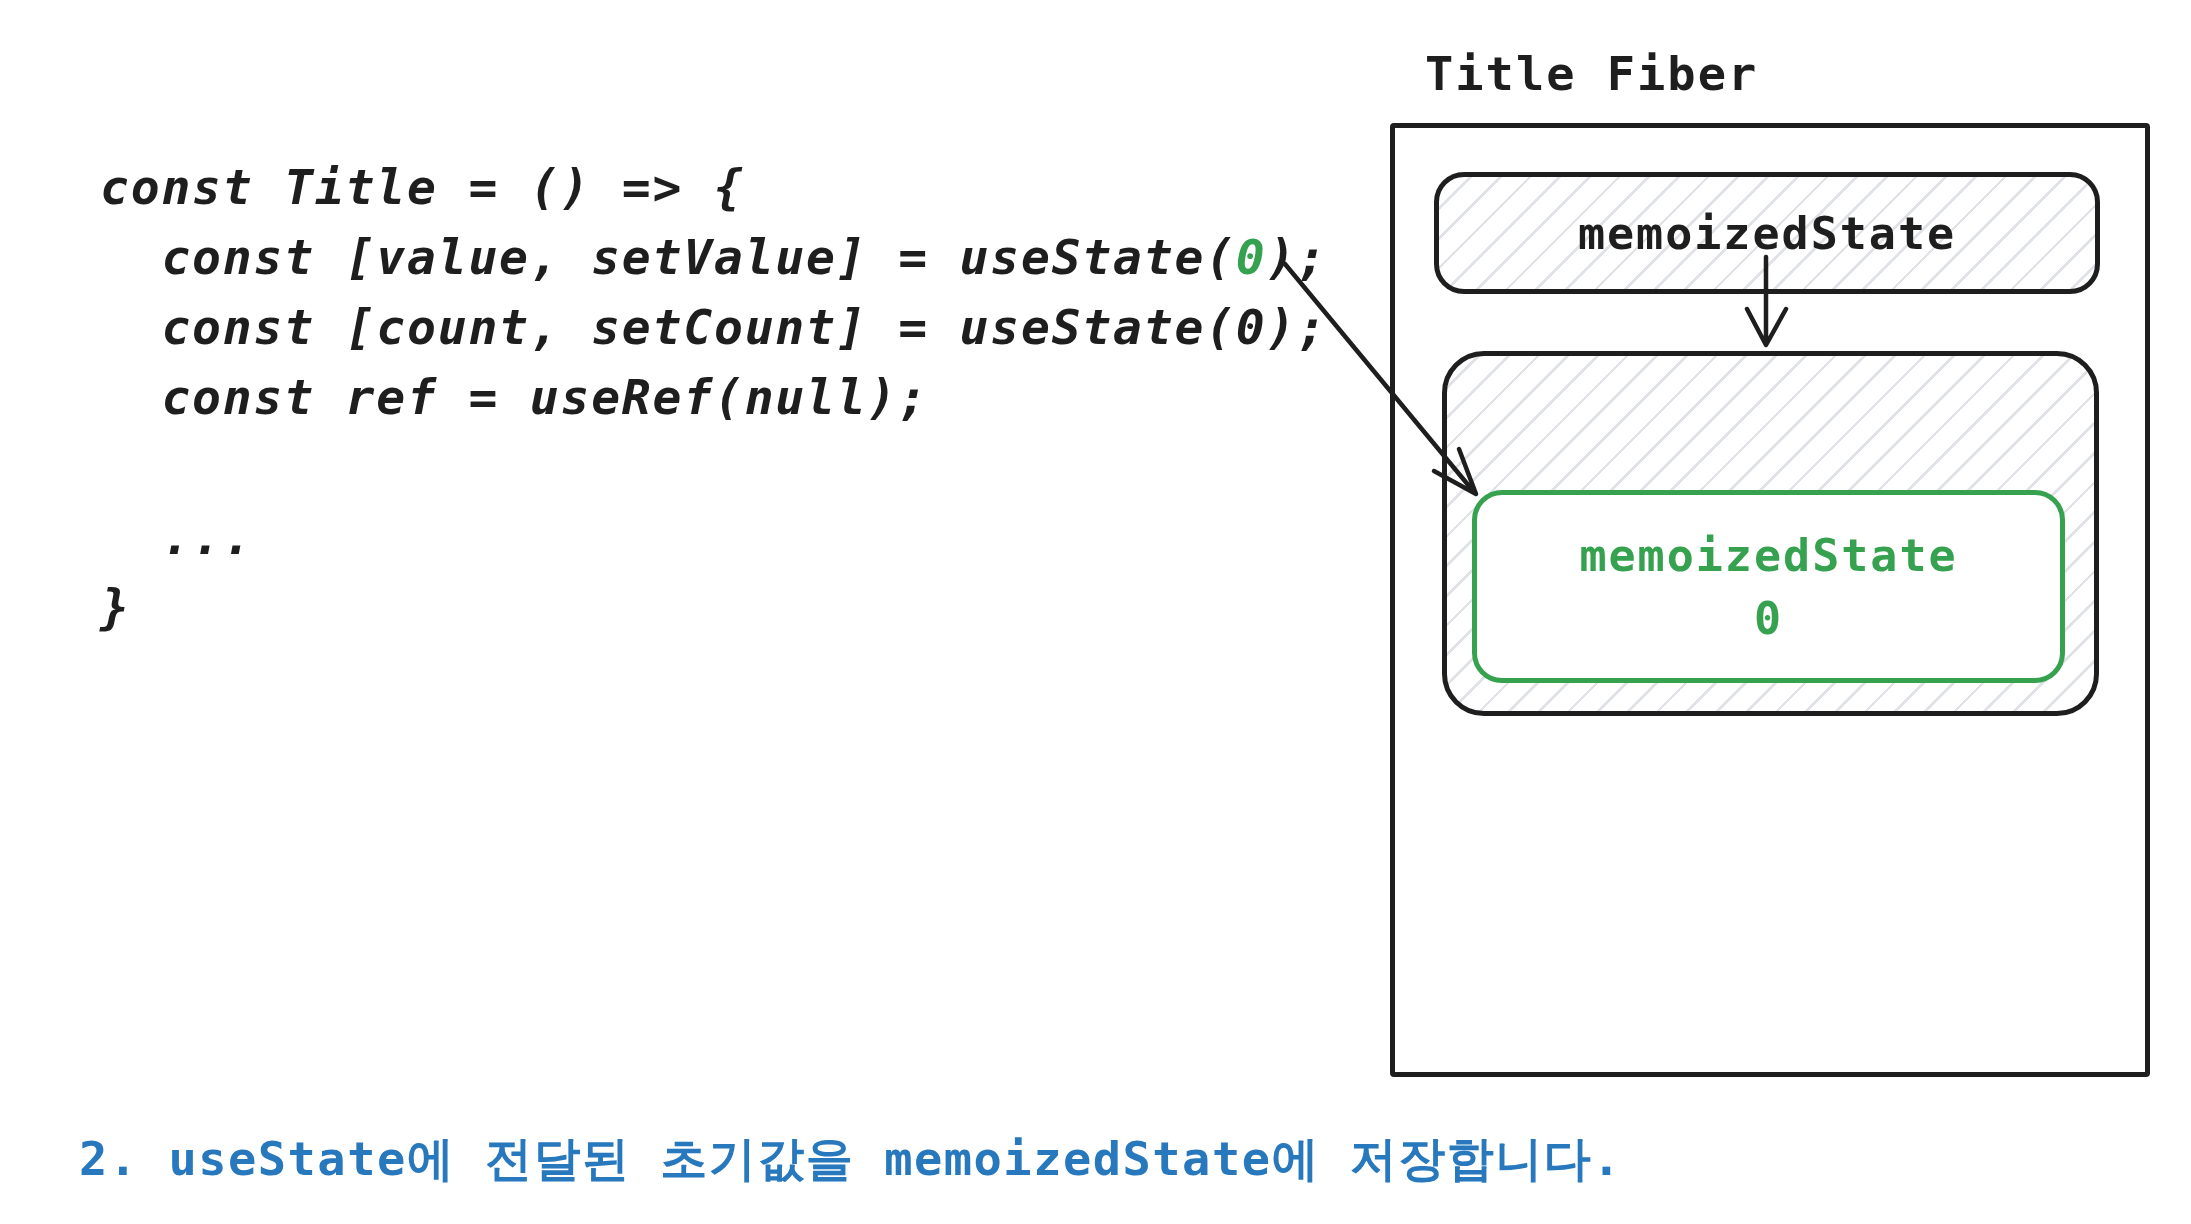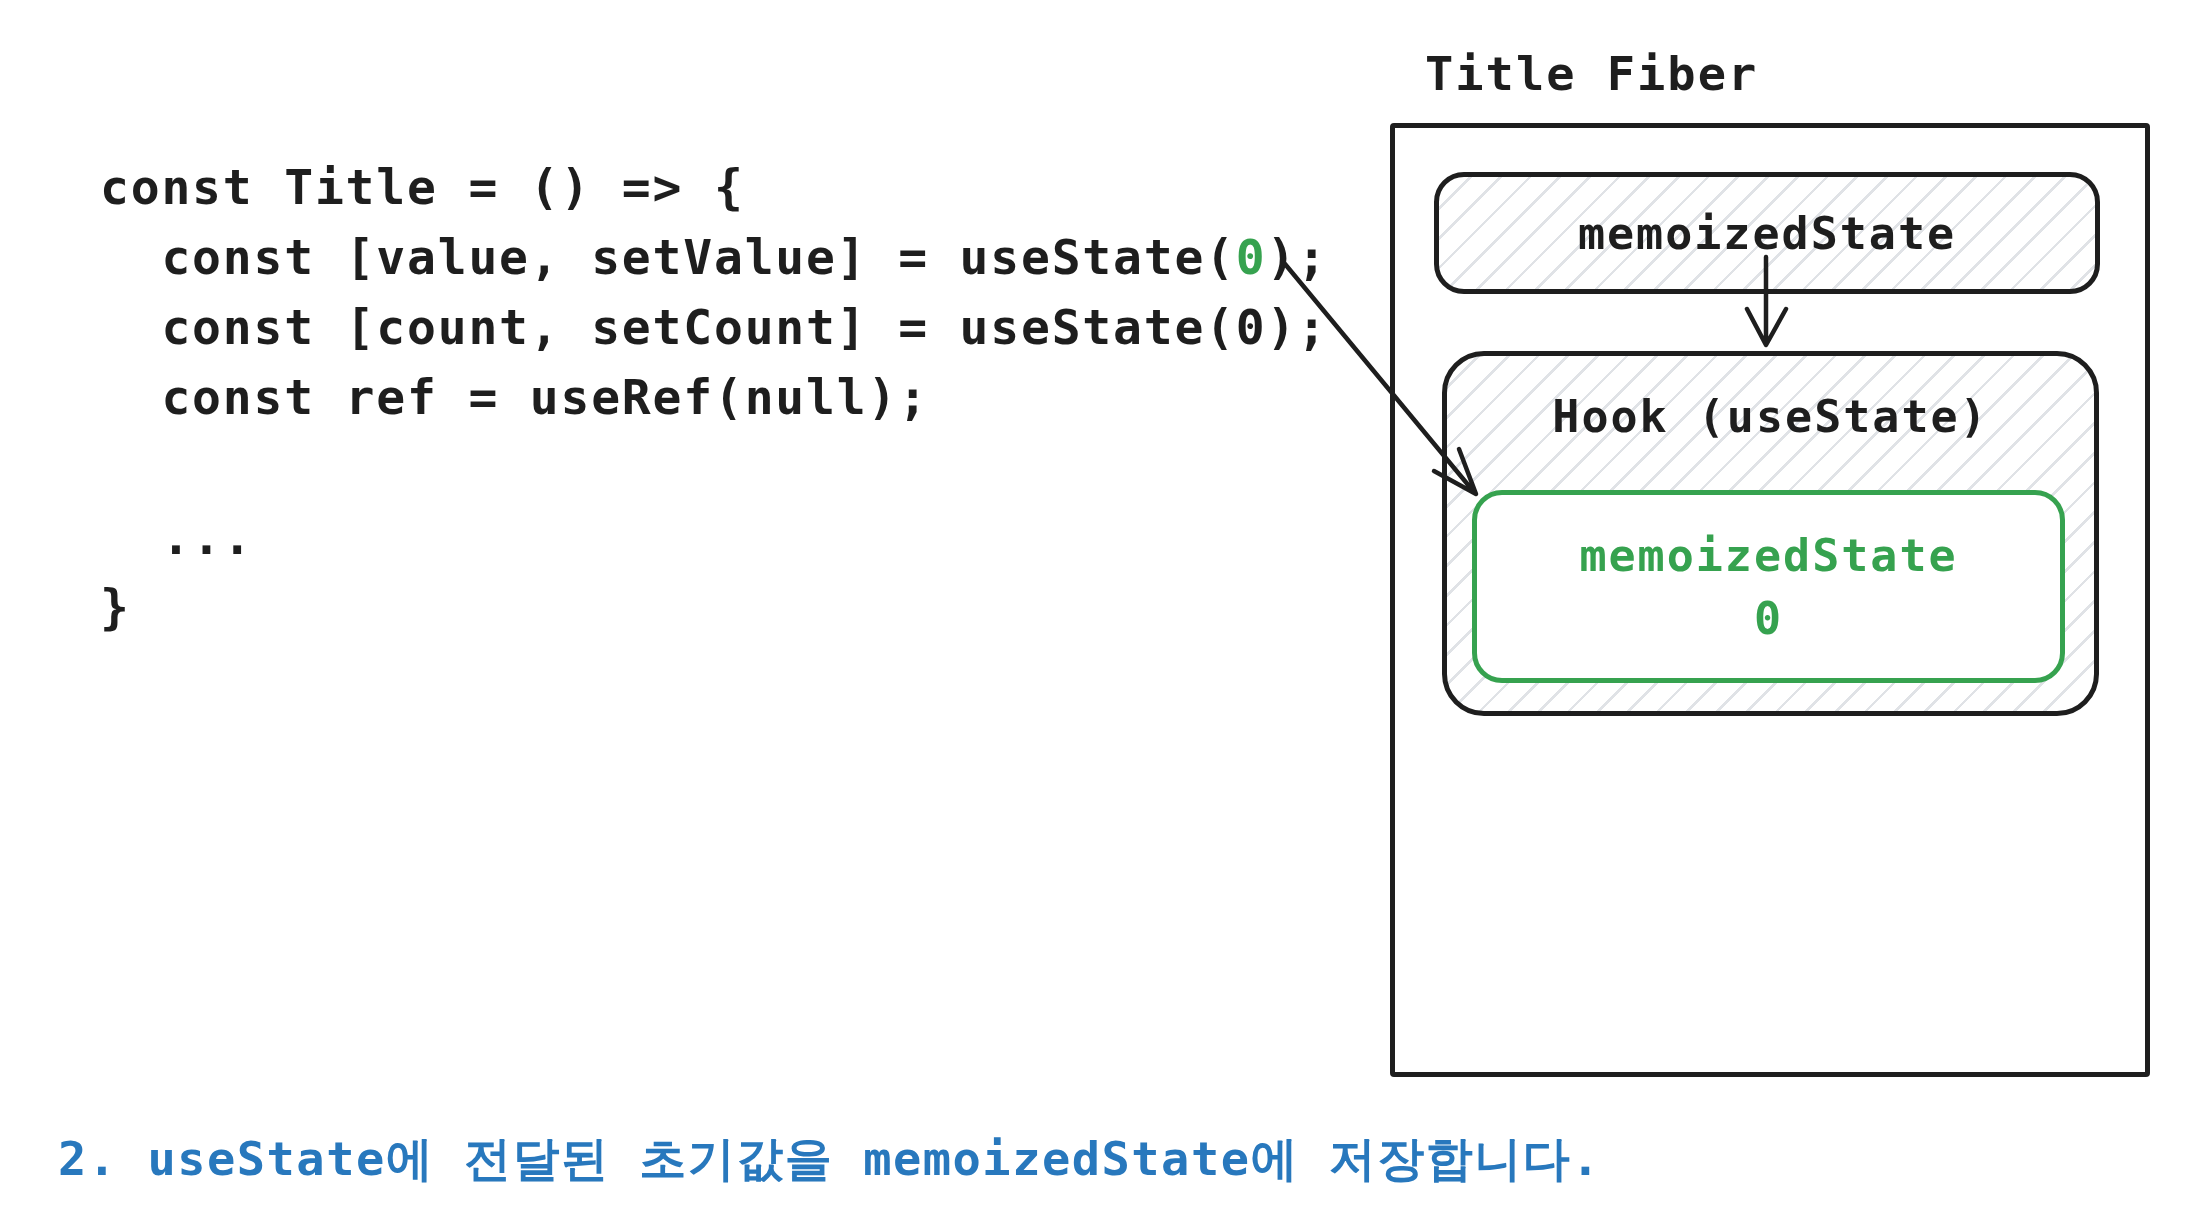--- a/index.html
+++ b/index.html
@@ -4,21 +4,21 @@
 <style>
   html,body{margin:0;padding:0;background:#ffffff;}
   .stage{
     position:relative;width:2191px;height:1224px;background:#ffffff;overflow:hidden;
     font-family:"DejaVu Sans Mono","Liberation Mono",monospace;color:var(--ink,#1e1e1e);
   }
   
   .code-block{
     position:absolute;left:100px;top:152px;
     font-size:48px;font-weight:bold;letter-spacing:1.8px;
-    white-space:pre;line-height:70px;
+    white-space:pre;line-height:70px;font-style:italic;
   }
   .code-line{min-height:70px;}
   
   .diagram-title{
     position:absolute;left:1425px;top:46px;
     font-size:47px;font-weight:bold;letter-spacing:2px;
   }
   .fiber-box{
     position:absolute;left:1390px;top:123px;width:760px;height:954px;
     border:5px solid var(--ink,#1e1e1e);border-radius:4px;background:#fff;box-sizing:border-box;
@@ -47,41 +47,40 @@
     position:absolute;left:25px;top:134px;width:593px;height:193px;
     border:5px solid var(--green,#36a24f);border-radius:30px;background:#fff;box-sizing:border-box;
     display:flex;flex-direction:column;align-items:center;justify-content:center;gap:10px;
     font-size:45px;font-weight:bold;letter-spacing:2px;color:var(--green,#36a24f);
   }
   
   .arrows{position:absolute;left:0;top:0;width:2191px;height:1224px;pointer-events:none;}
   .arrows path{stroke:var(--ink,#1e1e1e);stroke-width:4.5;fill:none;stroke-linecap:round;stroke-linejoin:round;}
   
   .caption{
-    position:absolute;left:58px;top:1128px;
+    position:absolute;left:79px;top:1128px;
     font-size:47px;font-weight:bold;letter-spacing:1.5px;
     color:var(--blue,#2878bd);
     font-family:"DejaVu Sans Mono","DejaVu Sans",sans-serif;
   }
 </style>
 </head>
 <body>
 
 <div class="stage">
 
   <div class="code-block"><div class="code-line"><span>const Title = () =&gt; {</span></div><div class="code-line"><span>  const [value, setValue] = useState(</span><span style="color: rgb(54, 162, 79);">0</span><span>);</span></div><div class="code-line"><span>  const [count, setCount] = useState(0);</span></div><div class="code-line"><span>  const ref = useRef(null);</span></div><div class="code-line"><span></span></div><div class="code-line"><span>  ...</span></div><div class="code-line"><span>}</span></div></div>
 
   <div class="diagram-title">Title Fiber</div>
 
   <div class="fiber-box">
     <div class="memo-box hatched">
       <span>memoizedState</span>
     </div>
     <div class="hook-box hatched">
-      <div class="hook-label">Hook (useState)</div>
       <div class="green-box">
         <div>memoizedState</div>
         <div>0</div>
       </div>
     </div>
   </div>
 
   <svg class="arrows" viewBox="0 0 2191 1224">
     <path d="M1766 257 L1766 341 M1747 309 L1766 345 L1786 309"></path>
     <path d="M1285 264 L1474 492 M1434 471 L1476 494 L1459 449"></path>

